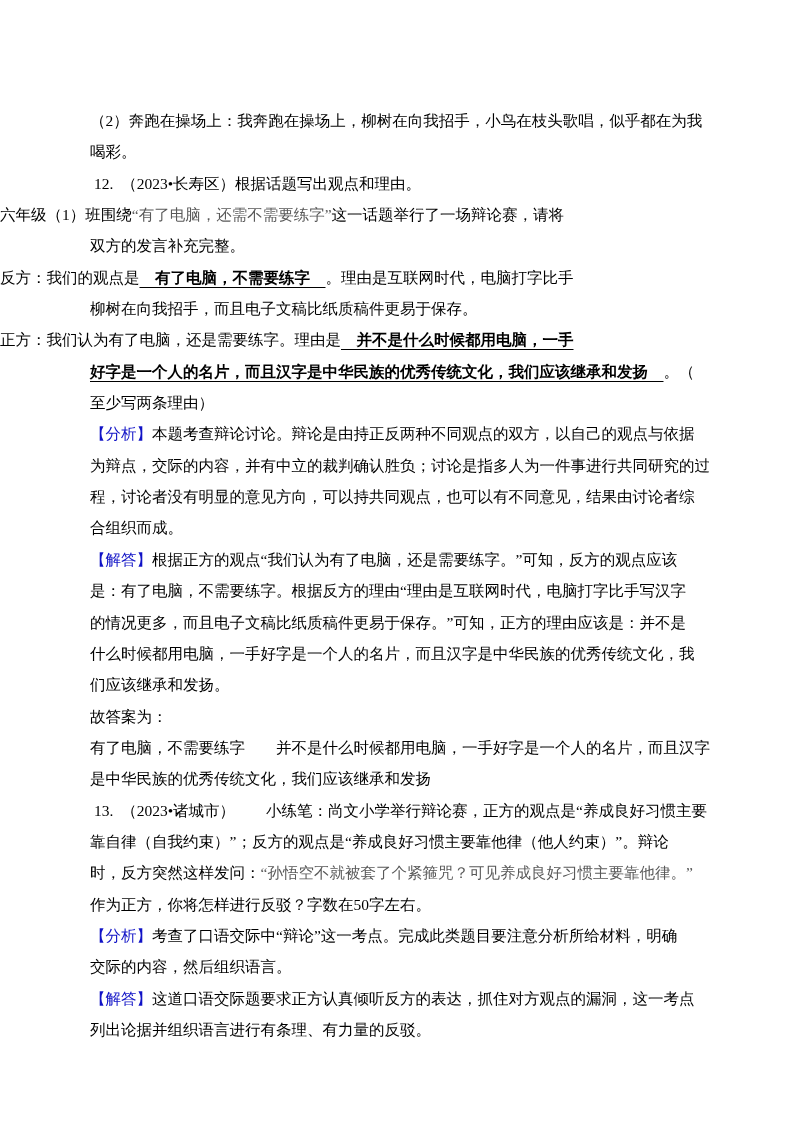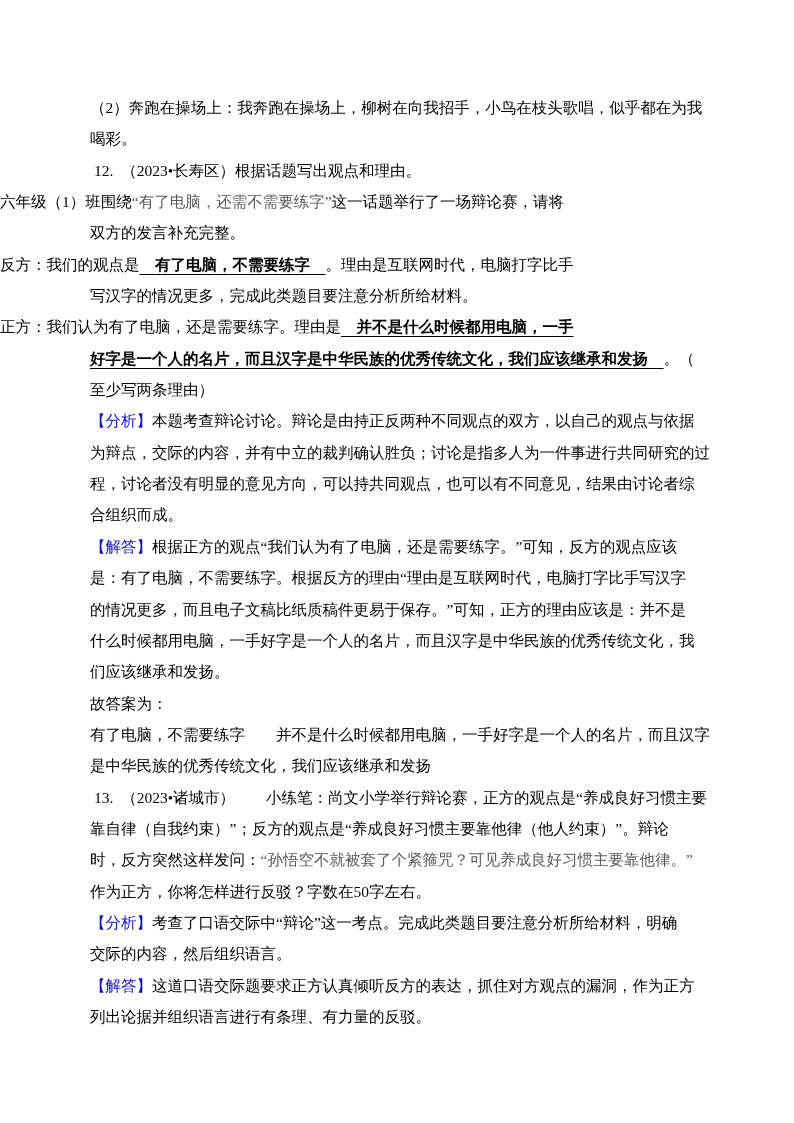--- a/index.html
+++ b/index.html
@@ -13,21 +13,21 @@
     height: 1123px;
     margin: 0 auto;
     background: var(--page-bg, #ffffff);
     overflow: hidden;
     font-family: "Liberation Serif", "DejaVu Serif", serif;
     font-size: 15.5px;
     color: var(--text-color, #000000);
   }
   .text-block {
     position: absolute;
-    top: 92px;
+    top: 105px;
     left: 0;
     right: 0;
   }
   .line {
     height: 31.35px;
     line-height: 31.35px;
     white-space: pre;
     overflow: hidden;
   }
   .indent-body { padding-left: 90px; }   
@@ -53,21 +53,21 @@
 <body>
 
 <div class="page">
   <div class="text-block">
       <div class="line indent-body"><span class="seg-plain">（2）奔跑在操场上：我奔跑在操场上，柳树在向我招手，小鸟在枝头歌唱，似乎都在为我</span></div>
       <div class="line indent-body"><span class="seg-plain">喝彩。</span></div>
       <div class="line indent-num"><span class="seg-plain">12.  （2023•长寿区）根据话题写出观点和理由。</span></div>
       <div class="line indent-para"><span class="seg-plain">六年级（1）班围绕</span><span class="seg-quote">“有了电脑，还需不需要练字”</span><span class="seg-plain">这一话题举行了一场辩论赛，请将</span></div>
       <div class="line indent-body"><span class="seg-plain">双方的发言补充完整。</span></div>
       <div class="line indent-para"><span class="seg-plain">反方：我们的观点是</span><span class="seg-underline">　有了电脑，不需要练字　</span><span class="seg-plain">。理由是互联网时代，电脑打字比手</span></div>
-      <div class="line indent-body"><span class="seg-plain">写汉字的情况更多，完成此类题目要注意分析所给材料。</span></div>
+      <div class="line indent-body"><span class="seg-plain">柳树在向我招手，而且电子文稿比纸质稿件更易于保存。</span></div>
       <div class="line indent-para"><span class="seg-plain">正方：我们认为有了电脑，还是需要练字。理由是</span><span class="seg-underline">　并不是什么时候都用电脑，一手</span></div>
       <div class="line indent-body"><span class="seg-underline">好字是一个人的名片，而且汉字是中华民族的优秀传统文化，我们应该继承和发扬　</span><span class="seg-plain">。（</span></div>
       <div class="line indent-body"><span class="seg-plain">至少写两条理由）</span></div>
       <div class="line indent-body"><span class="seg-label">【分析】</span><span class="seg-plain">本题考查辩论讨论。辩论是由持正反两种不同观点的双方，以自己的观点与依据</span></div>
       <div class="line indent-body"><span class="seg-plain">为辩点，交际的内容，并有中立的裁判确认胜负；讨论是指多人为一件事进行共同研究的过</span></div>
       <div class="line indent-body"><span class="seg-plain">程，讨论者没有明显的意见方向，可以持共同观点，也可以有不同意见，结果由讨论者综</span></div>
       <div class="line indent-body"><span class="seg-plain">合组织而成。</span></div>
       <div class="line indent-body"><span class="seg-label">【解答】</span><span class="seg-plain">根据正方的观点“我们认为有了电脑，还是需要练字。”可知，反方的观点应该</span></div>
       <div class="line indent-body"><span class="seg-plain">是：有了电脑，不需要练字。根据反方的理由“理由是互联网时代，电脑打字比手写汉字</span></div>
       <div class="line indent-body"><span class="seg-plain">的情况更多，而且电子文稿比纸质稿件更易于保存。”可知，正方的理由应该是：并不是</span></div>
@@ -75,16 +75,16 @@
       <div class="line indent-body"><span class="seg-plain">们应该继承和发扬。</span></div>
       <div class="line indent-body"><span class="seg-plain">故答案为：</span></div>
       <div class="line indent-body"><span class="seg-plain">有了电脑，不需要练字　　并不是什么时候都用电脑，一手好字是一个人的名片，而且汉字</span></div>
       <div class="line indent-body"><span class="seg-plain">是中华民族的优秀传统文化，我们应该继承和发扬</span></div>
       <div class="line indent-num"><span class="seg-plain">13.  （2023•诸城市）　　小练笔：尚文小学举行辩论赛，正方的观点是“养成良好习惯主要</span></div>
       <div class="line indent-body"><span class="seg-plain">靠自律（自我约束）”；反方的观点是“养成良好习惯主要靠他律（他人约束）”。辩论</span></div>
       <div class="line indent-body"><span class="seg-plain">时，反方突然这样发问：</span><span class="seg-quote">“孙悟空不就被套了个紧箍咒？可见养成良好习惯主要靠他律。”</span></div>
       <div class="line indent-body"><span class="seg-plain">作为正方，你将怎样进行反驳？字数在50字左右。</span></div>
       <div class="line indent-body"><span class="seg-label">【分析】</span><span class="seg-plain">考查了口语交际中“辩论”这一考点。完成此类题目要注意分析所给材料，明确</span></div>
       <div class="line indent-body"><span class="seg-plain">交际的内容，然后组织语言。</span></div>
-      <div class="line indent-body"><span class="seg-label">【解答】</span><span class="seg-plain">这道口语交际题要求正方认真倾听反方的表达，抓住对方观点的漏洞，作为正方</span></div>
+      <div class="line indent-body"><span class="seg-label">【解答】</span><span class="seg-plain">这道口语交际题要求正方认真倾听反方的表达，抓住对方观点的漏洞，这一考点</span></div>
       <div class="line indent-body"><span class="seg-plain">列出论据并组织语言进行有条理、有力量的反驳。</span></div>
     </div>
 </div>
 
 </body></html>

